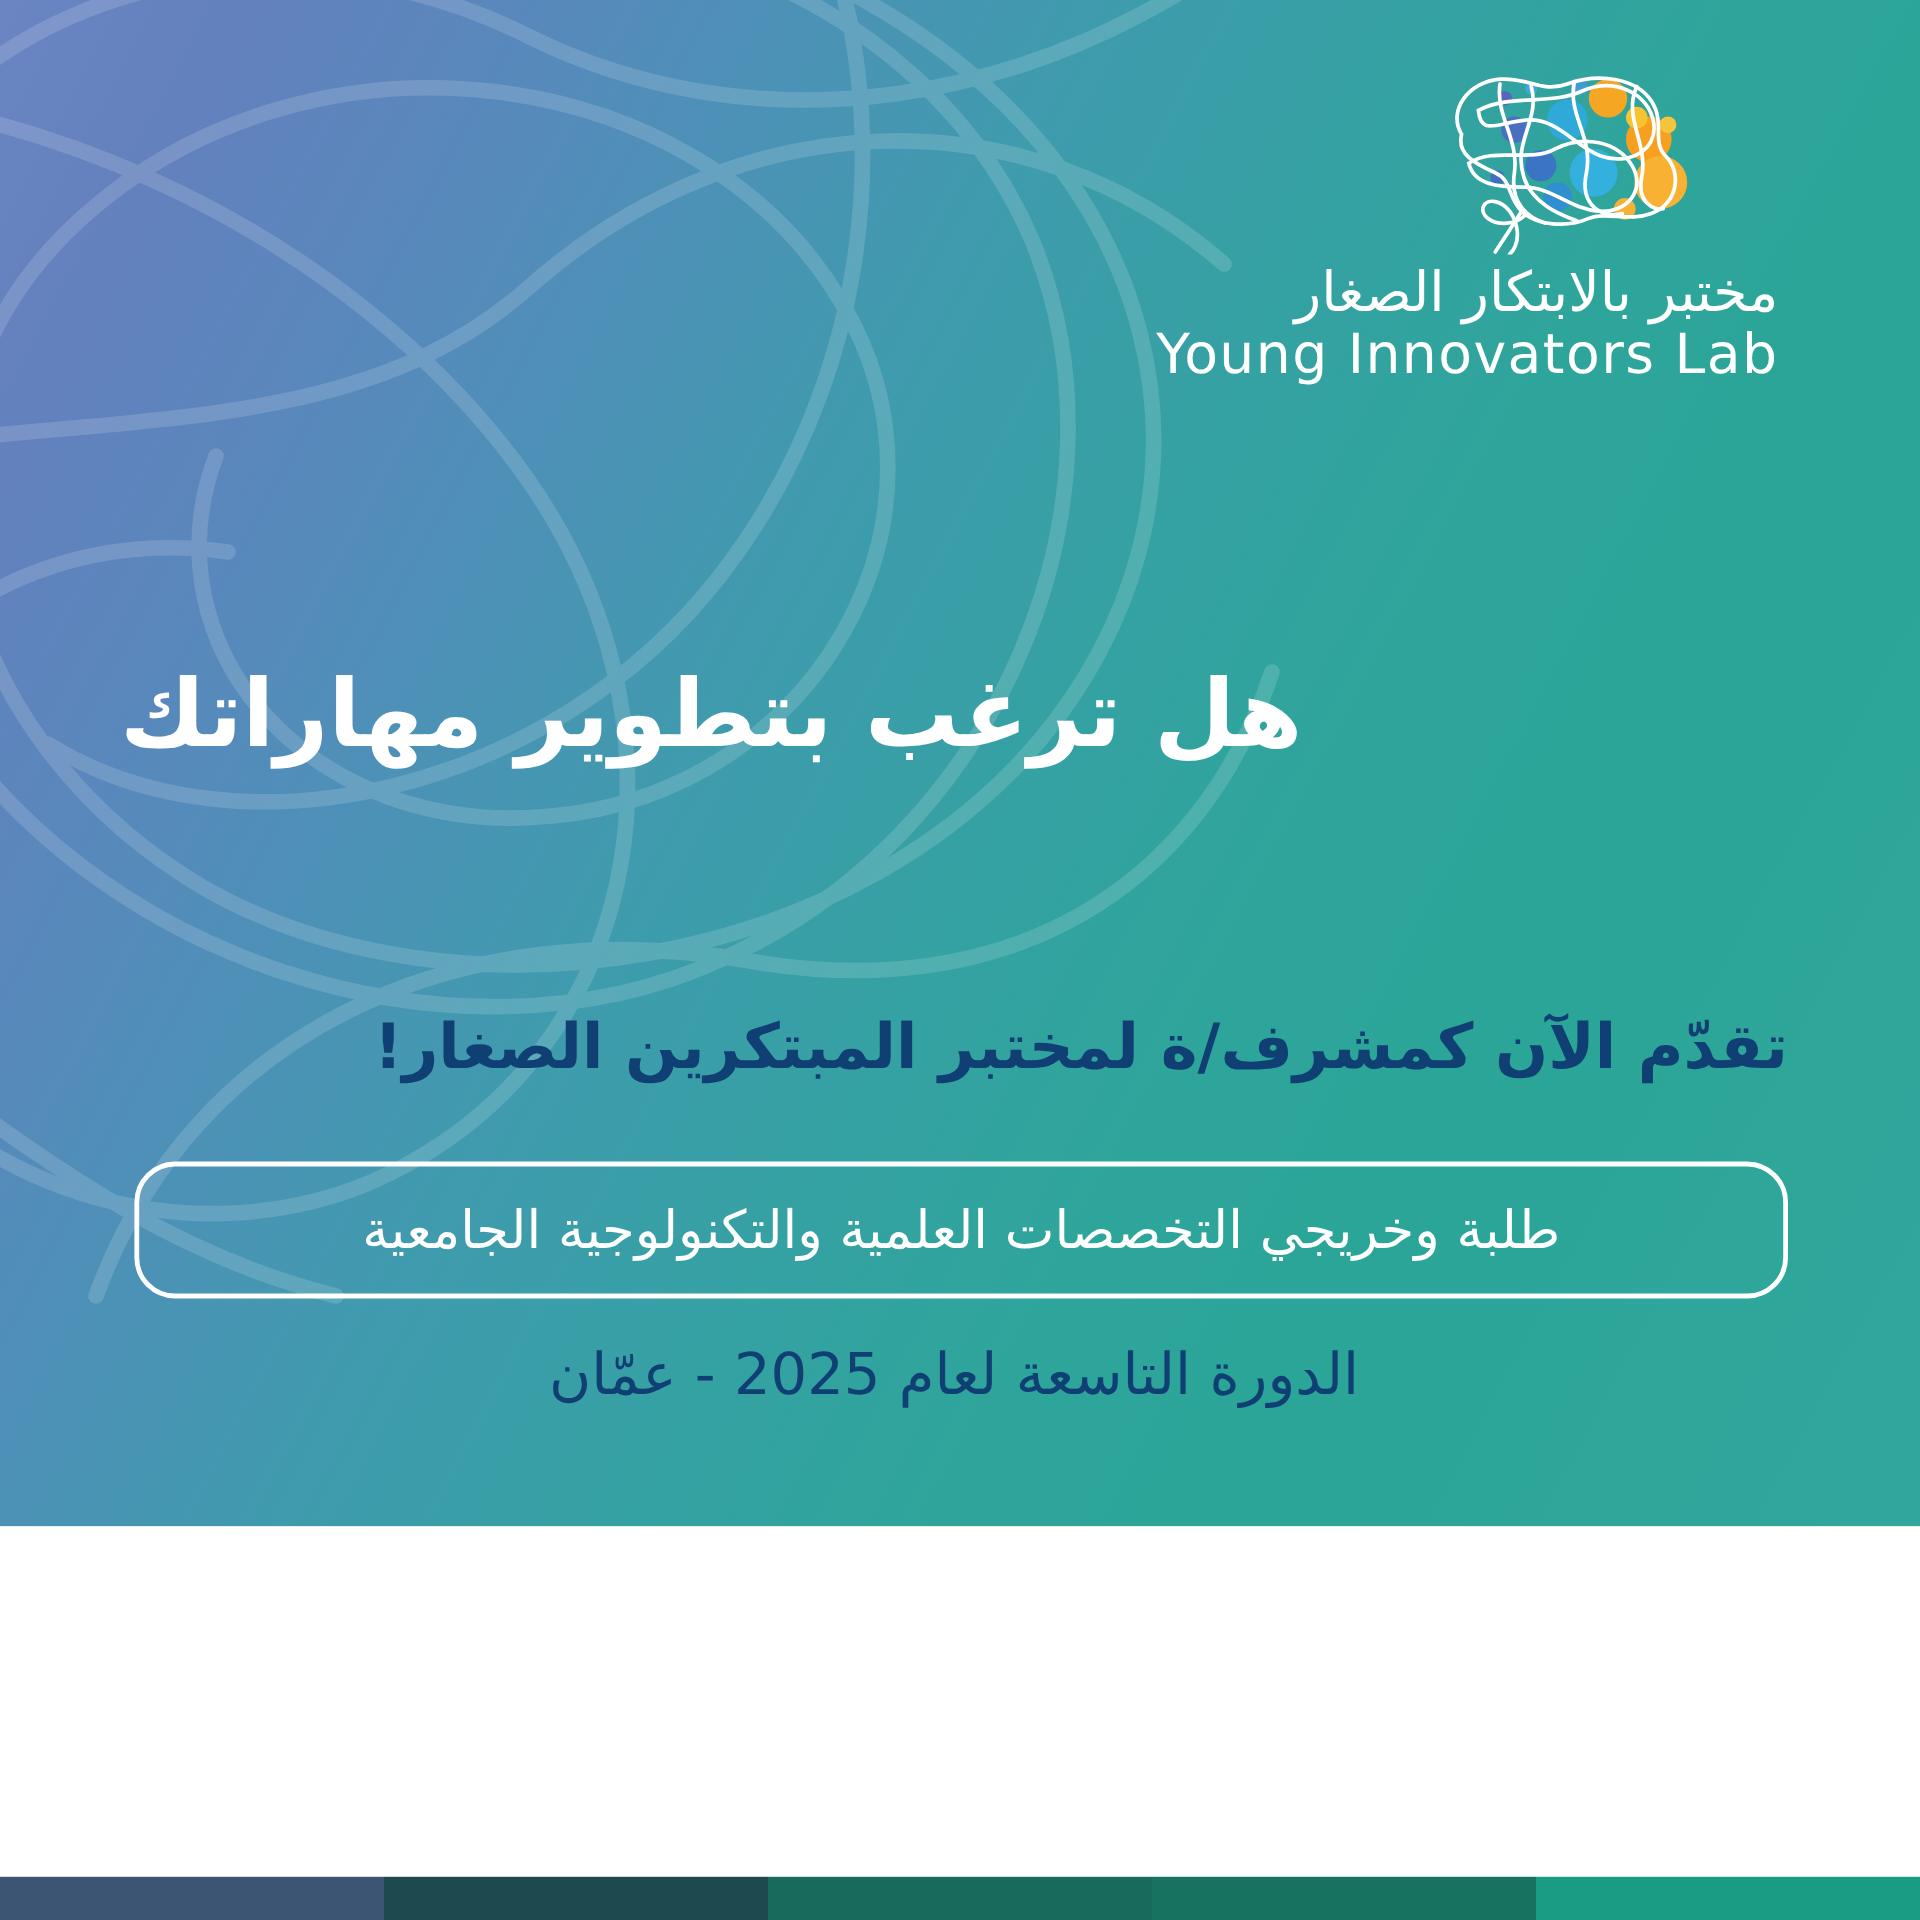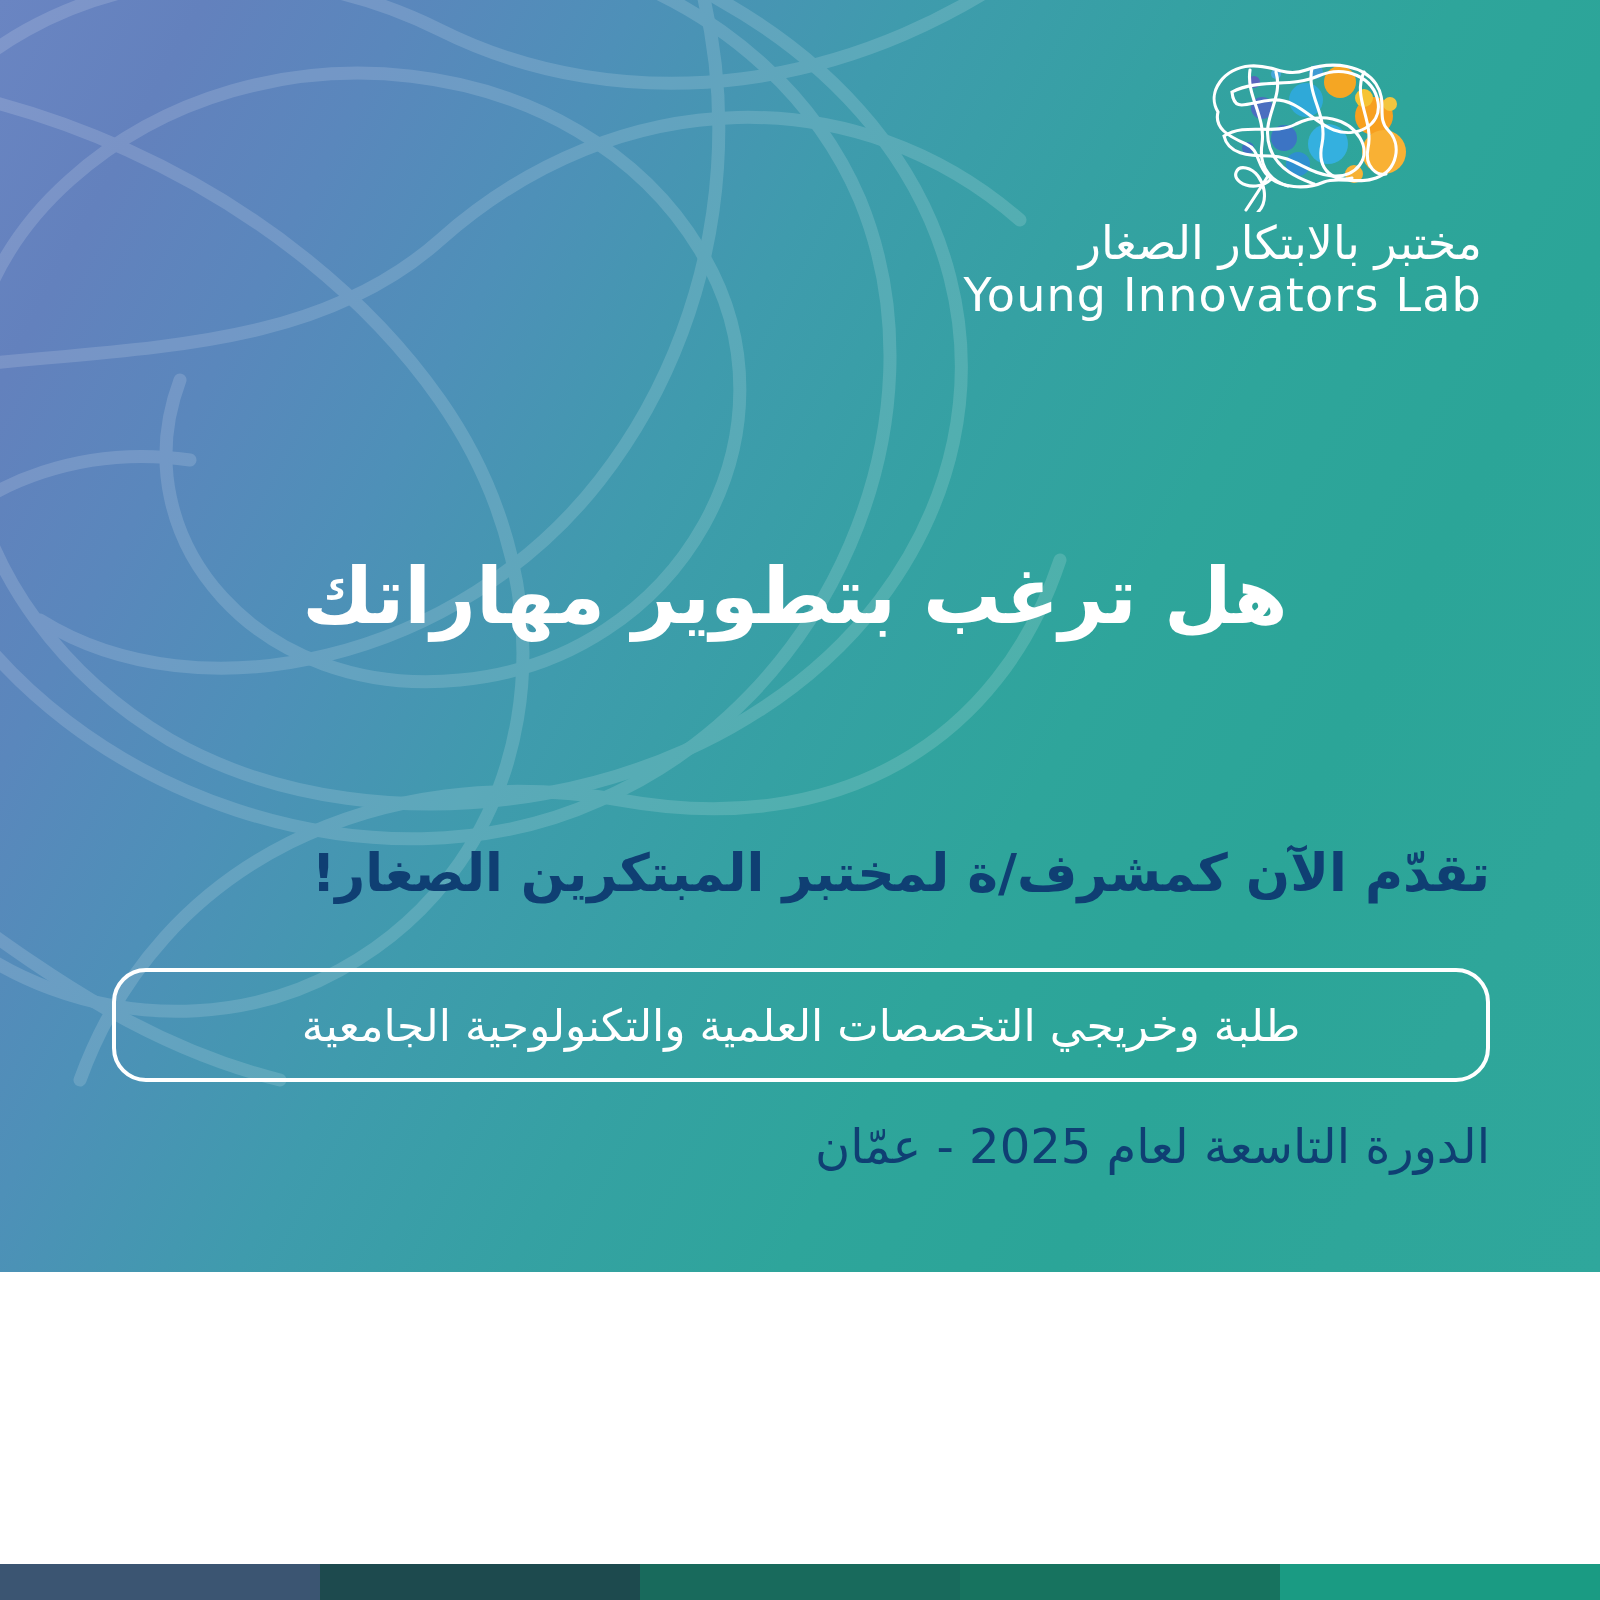--- a/index.html
+++ b/index.html
@@ -64,21 +64,21 @@
     line-height:1.12;
     direction:ltr;
     text-align:right;
   }
 
   
   #headline {
     position:absolute;
     right:110px; top:540px;
     width:1390px;
-    text-align:center;
+    text-align:left;
     direction:rtl;
     color:#ffffff;
     font-size:78px;
     font-weight:700;
     line-height:1.46;
     letter-spacing:0px;
   }
   #headline .hl-line { display:block; white-space:nowrap; }
   #headline .hl-line + .hl-line { margin-top:8px; }
 
@@ -113,21 +113,21 @@
     font-weight:400;
     letter-spacing:.3px;
     white-space:nowrap;
   }
 
   
   #edition {
     position:absolute;
     right:110px; top:1118px;
     width:1390px;
-    text-align:right;
+    text-align:center;
     direction:rtl;
     color:#0f3f73;
     font-size:48px;
     font-weight:500;
     white-space:nowrap;
   }
 
   
   #footer {
     position:absolute; left:0; top:1272px; width:1600px; height:292px;

